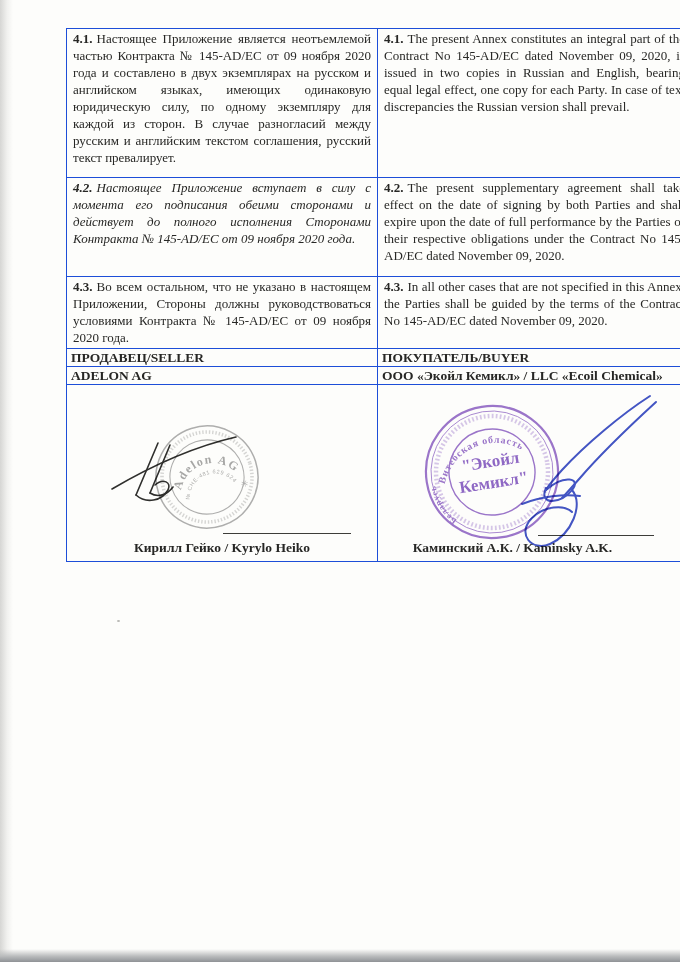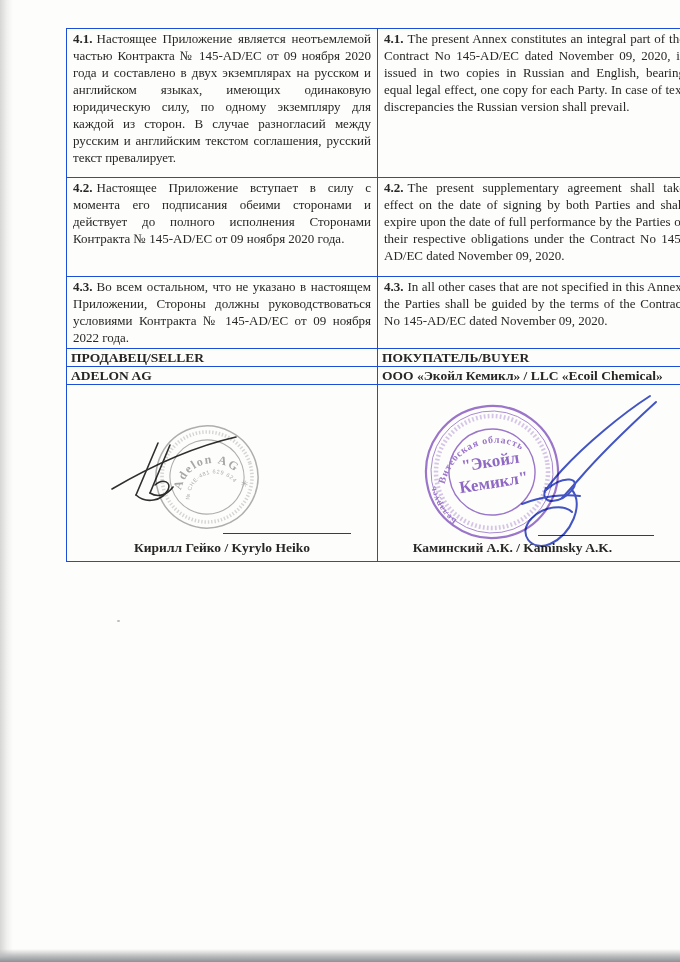--- a/index.html
+++ b/index.html
@@ -59,25 +59,25 @@
   <div class="edge-bottom"></div>
   <div class="speck" style="left:117px;top:620px;"></div>
 
   <table class="contract">
     <tbody>
         <tr>
       <td class="cell-ru" style="height:145px;"><span class="num">4.1.</span><span>Настоящее Приложение является неотъемлемой частью Контракта № 145-AD/ЕС от 09 ноября 2020 года и составлено в двух экземплярах на русском и английском языках, имеющих одинаковую юридическую силу, по одному экземпляру для каждой из сторон. В случае разногласий между русским и английским текстом соглашения, русский текст превалирует.</span></td>
       <td class="cell-en"><span class="num">4.1.</span><span>The present Annex constitutes an integral part of the Contract No 145-AD/EC dated November 09, 2020, is issued in two copies in Russian and English, bearing equal legal effect, one copy for each Party. In case of text discrepancies the Russian version shall prevail.</span></td>
     </tr>
     <tr>
-      <td class="cell-ru" style="height:95px;"><span class="num">4.2.</span><span>Настоящее Приложение вступает в силу с момента его подписания обеими сторонами и действует до полного исполнения Сторонами Контракта № 145-AD/ЕС от 09 ноября 2020 года.</span></td>
+      <td class="cell-ru" style="height:95px;font-style:italic;"><span class="num">4.2.</span><span>Настоящее Приложение вступает в силу с момента его подписания обеими сторонами и действует до полного исполнения Сторонами Контракта № 145-AD/ЕС от 09 ноября 2020 года.</span></td>
       <td class="cell-en"><span class="num">4.2.</span><span>The present supplementary agreement shall take effect on the date of signing by both Parties and shall expire upon the date of full performance by the Parties of their respective obligations under the Contract No 145-AD/EC dated November 09, 2020.</span></td>
     </tr>
     <tr>
-      <td class="cell-ru" style="height:65px;"><span class="num">4.3.</span><span>Во всем остальном, что не указано в настоящем Приложении, Стороны должны руководствоваться условиями Контракта № 145-AD/ЕС от 09 ноября 2022 года.</span></td>
+      <td class="cell-ru" style="height:65px;"><span class="num">4.3.</span><span>Во всем остальном, что не указано в настоящем Приложении, Стороны должны руководствоваться условиями Контракта № 145-AD/ЕС от 09 ноября 2020 года.</span></td>
       <td class="cell-en"><span class="num">4.3.</span><span>In all other cases that are not specified in this Annex, the Parties shall be guided by the terms of the Contract No 145-AD/EC dated November 09, 2020.</span></td>
     </tr>
     <tr class="hdr">
       <td>ПРОДАВЕЦ/SELLER</td>
       <td>ПОКУПАТЕЛЬ/BUYER</td>
     </tr>
     <tr class="hdr">
       <td>ADELON AG</td>
       <td>ООО «Экойл Кемикл» / LLC «Ecoil Chemical»</td>
     </tr>

